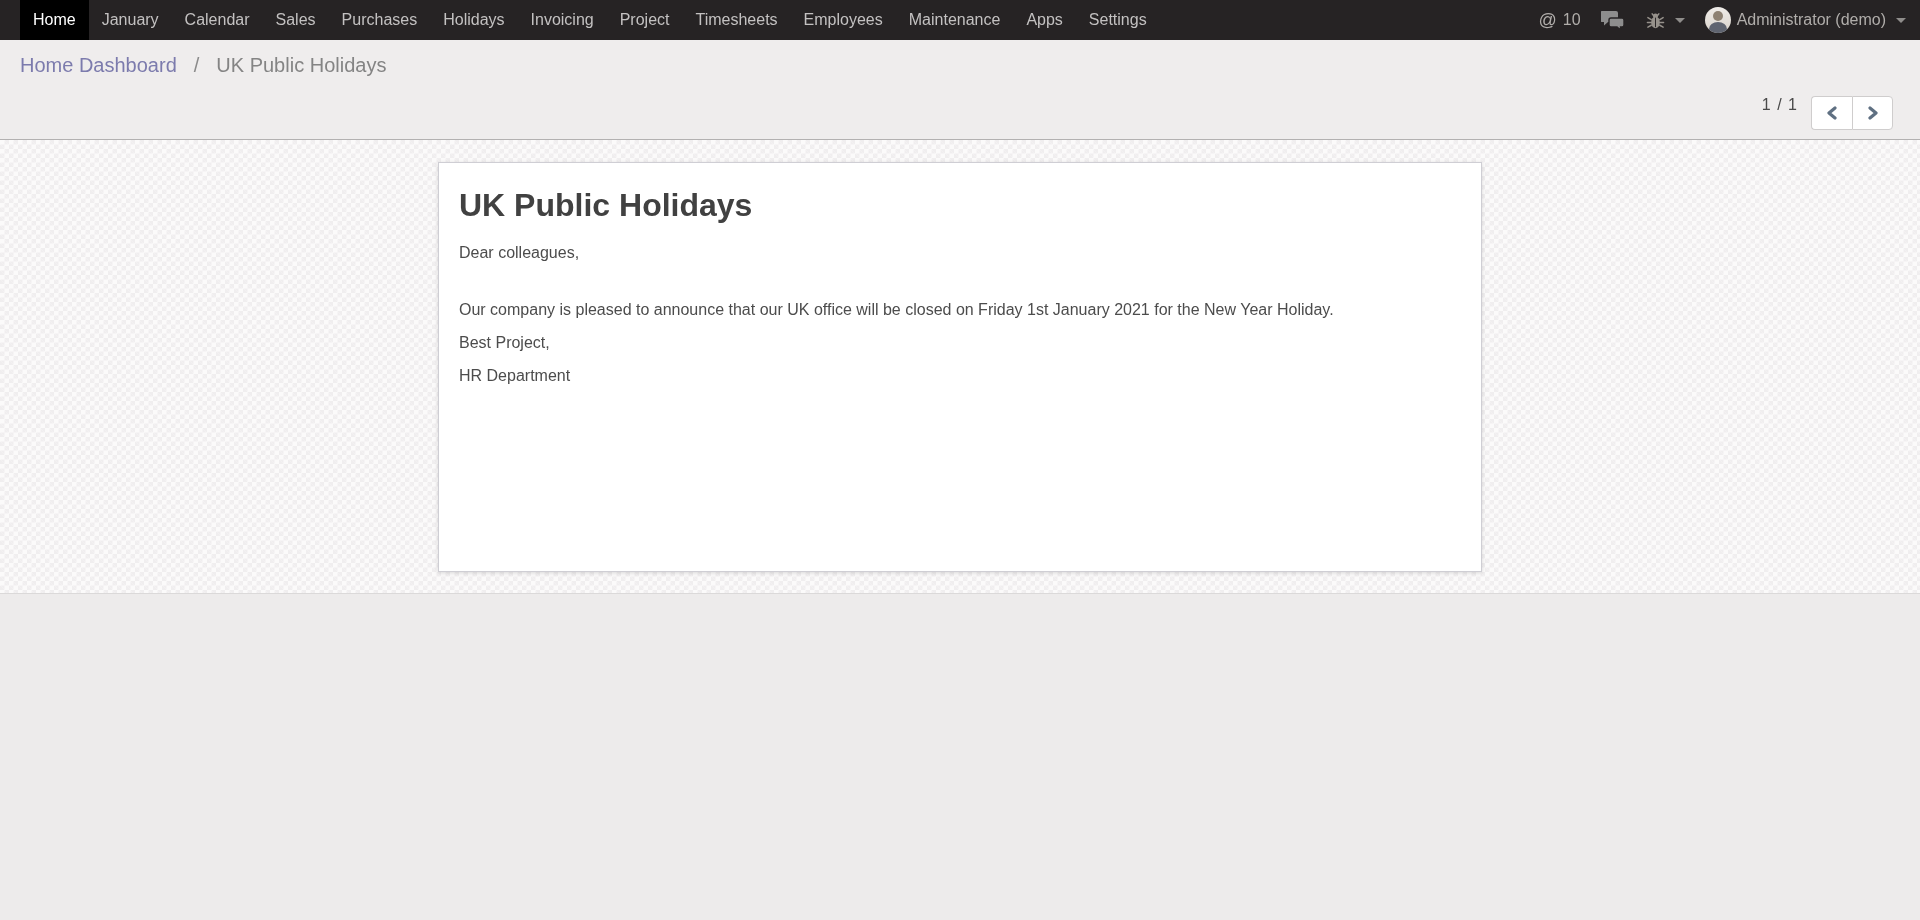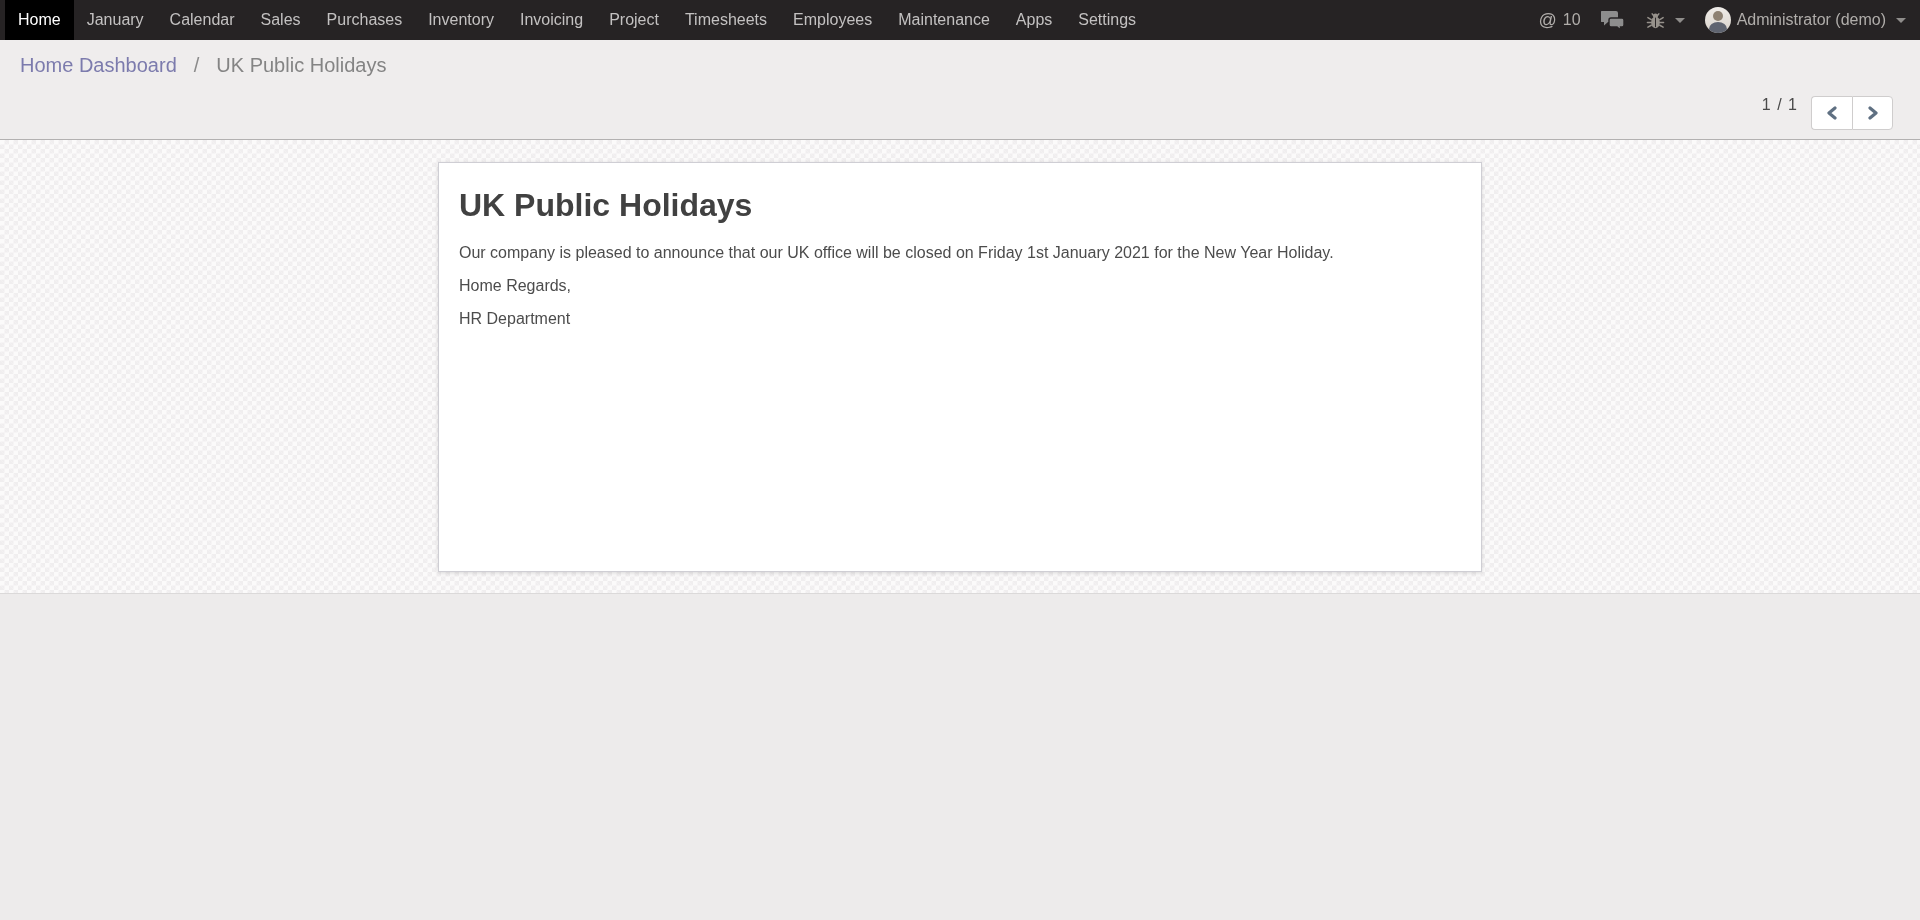--- a/index.html
+++ b/index.html
@@ -9,21 +9,21 @@
     background:#edebeb;
     color:#4c4c4c;
     display:flex; flex-direction:column;
   }
 
   
   .navbar {
     height:40px; flex:0 0 40px;
     background:#262324;
     display:flex; align-items:stretch;
-    padding-left:5px; padding-right:14px;
+    padding-left:20px; padding-right:14px;
     user-select:none;
   }
   .nav-left { display:flex; align-items:stretch; }
   .nav-item {
     display:flex; align-items:center;
     padding:0 13px;
     font-size:16px; color:#c3c1c1;
     cursor:pointer; white-space:nowrap;
   }
   .nav-item.active { background:#000000; color:#ffffff; }
@@ -114,21 +114,21 @@
 </head>
 <body>
 
 <header class="navbar">
   <nav class="nav-left">
     <div class="nav-item active">Home</div>
     <div class="nav-item">January</div>
     <div class="nav-item">Calendar</div>
     <div class="nav-item">Sales</div>
     <div class="nav-item">Purchases</div>
-    <div class="nav-item">Inventory</div>
+    <div class="nav-item">Holidays</div>
     <div class="nav-item">Invoicing</div>
     <div class="nav-item">Project</div>
     <div class="nav-item">Timesheets</div>
     <div class="nav-item">Employees</div>
     <div class="nav-item">Maintenance</div>
     <div class="nav-item">Apps</div>
     <div class="nav-item">Settings</div>
   </nav>
 
   <div class="systray">
@@ -199,19 +199,20 @@
             </svg>
         </span>
       </button>
     </div>
   </div>
 </div>
 
 <main class="content">
   <section class="sheet">
     <h1>UK Public Holidays</h1>
+    <p class="mb-a">Dear colleagues,</p>
     <p class="mb-b">Our company is pleased to announce that our UK office will be closed on Friday 1st January 2021 for the New Year Holiday.</p>
-    <p class="mb-e">Home Regards,</p>
+    <p class="mb-e">Best Project,</p>
     <p class="mb-f">HR Department</p>
   </section>
 </main>
 
 <div class="footer-area"></div>
 
 </body></html>

